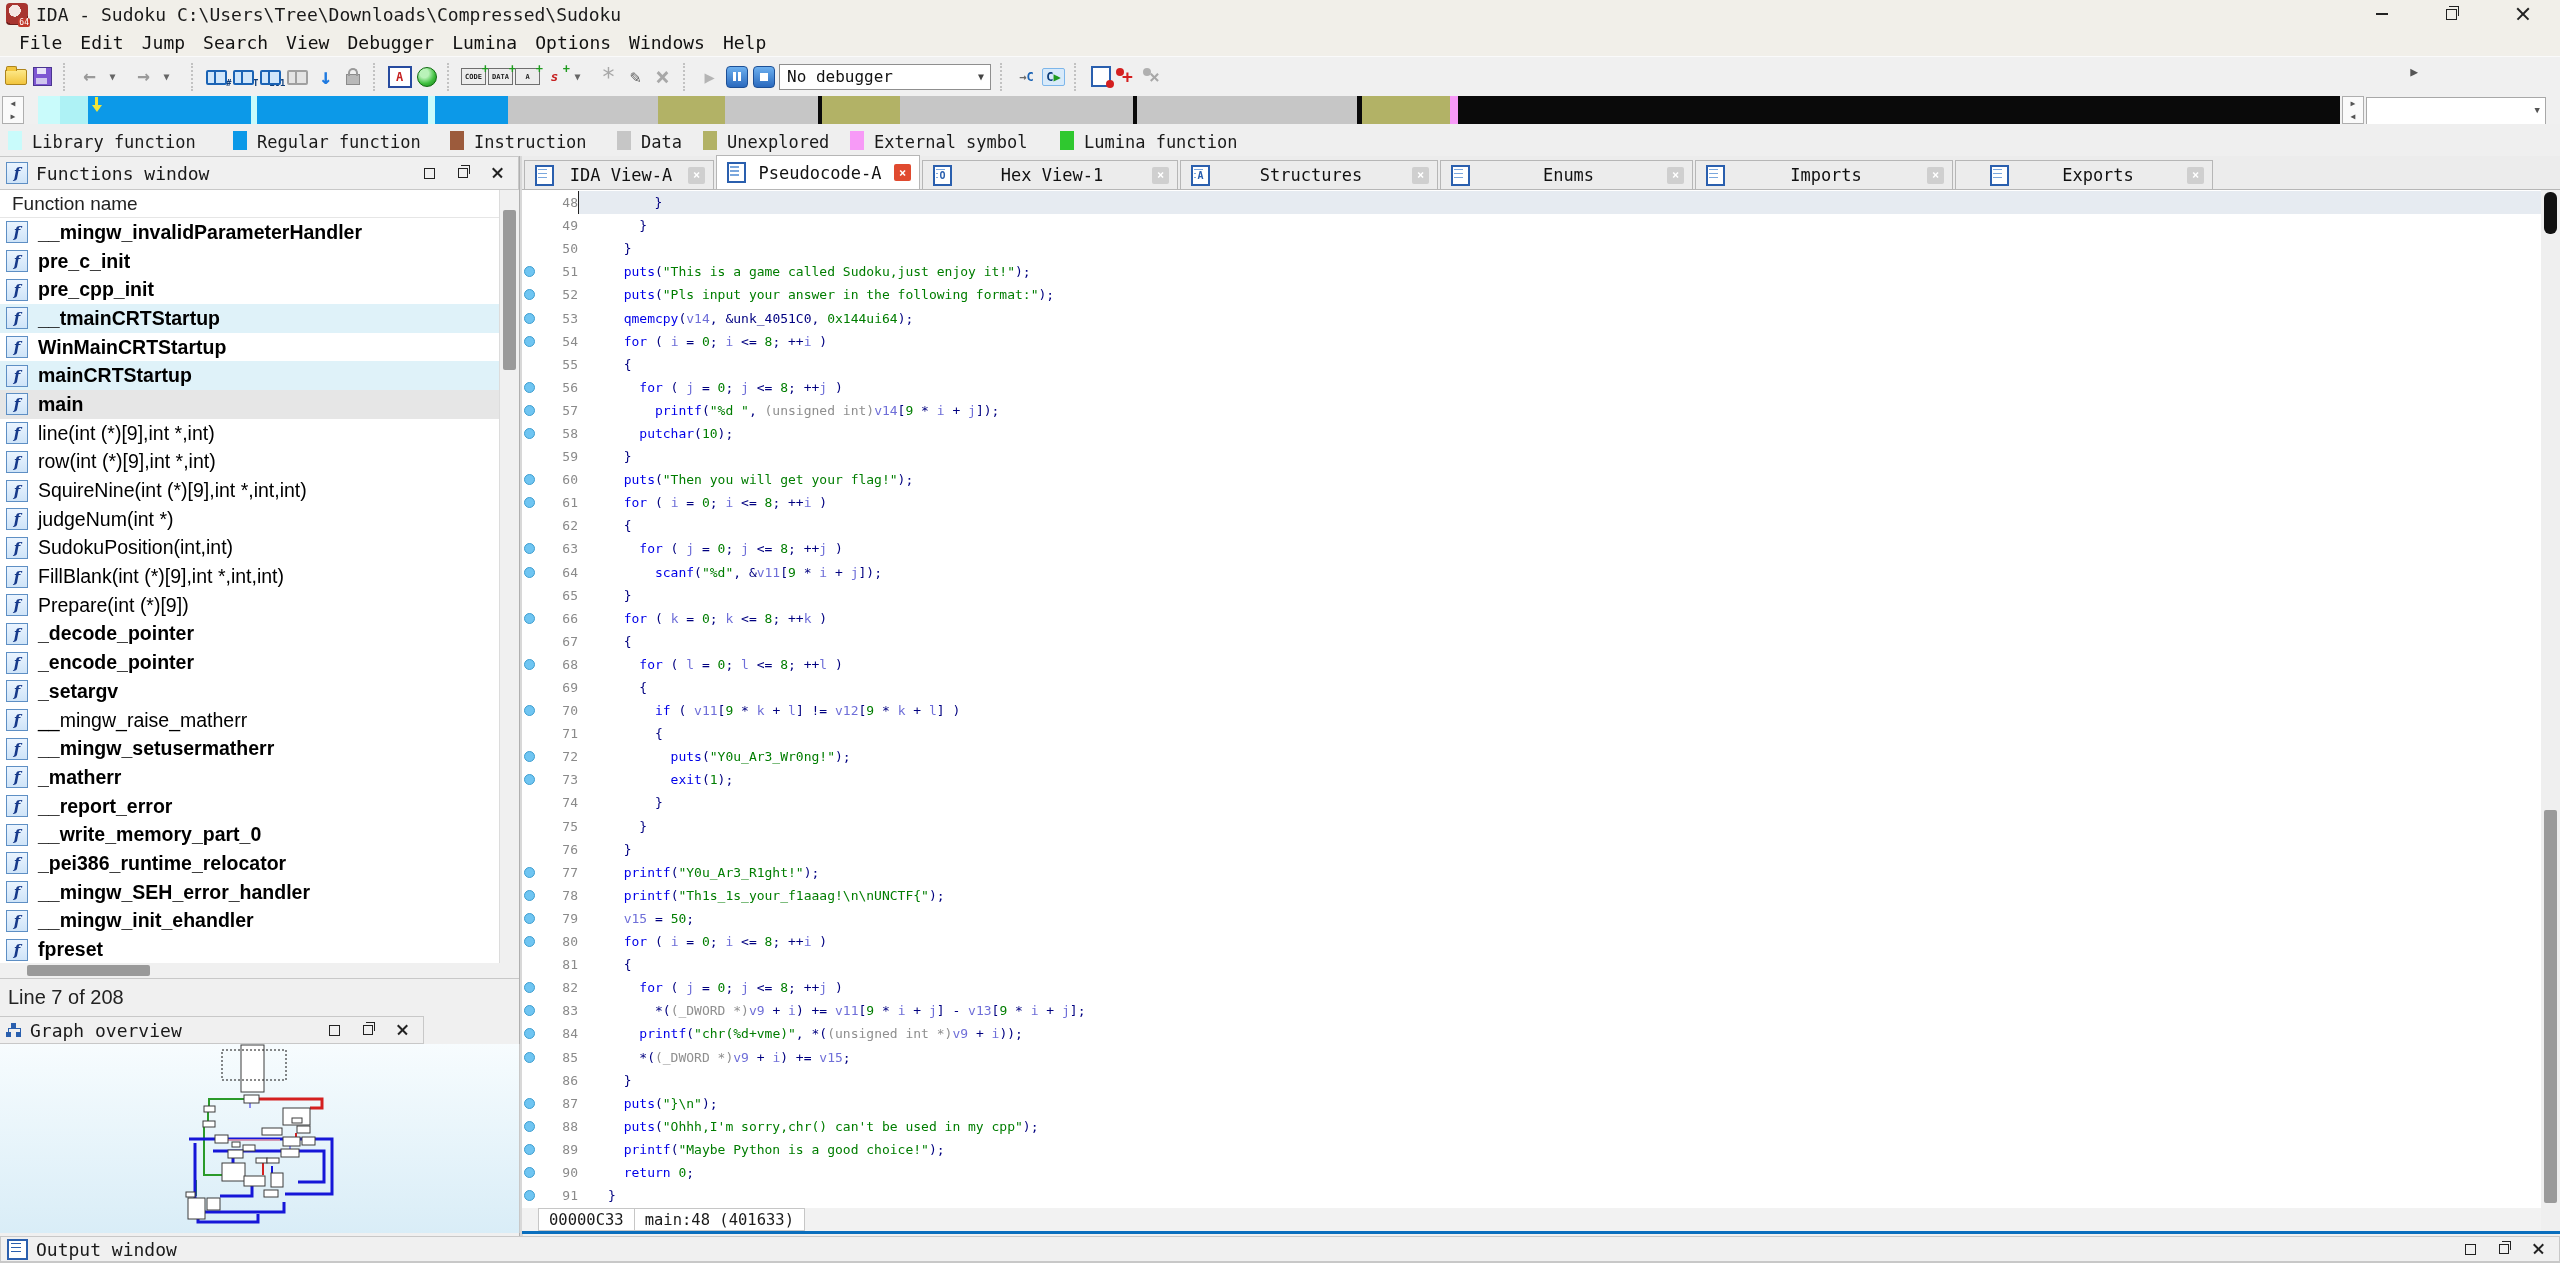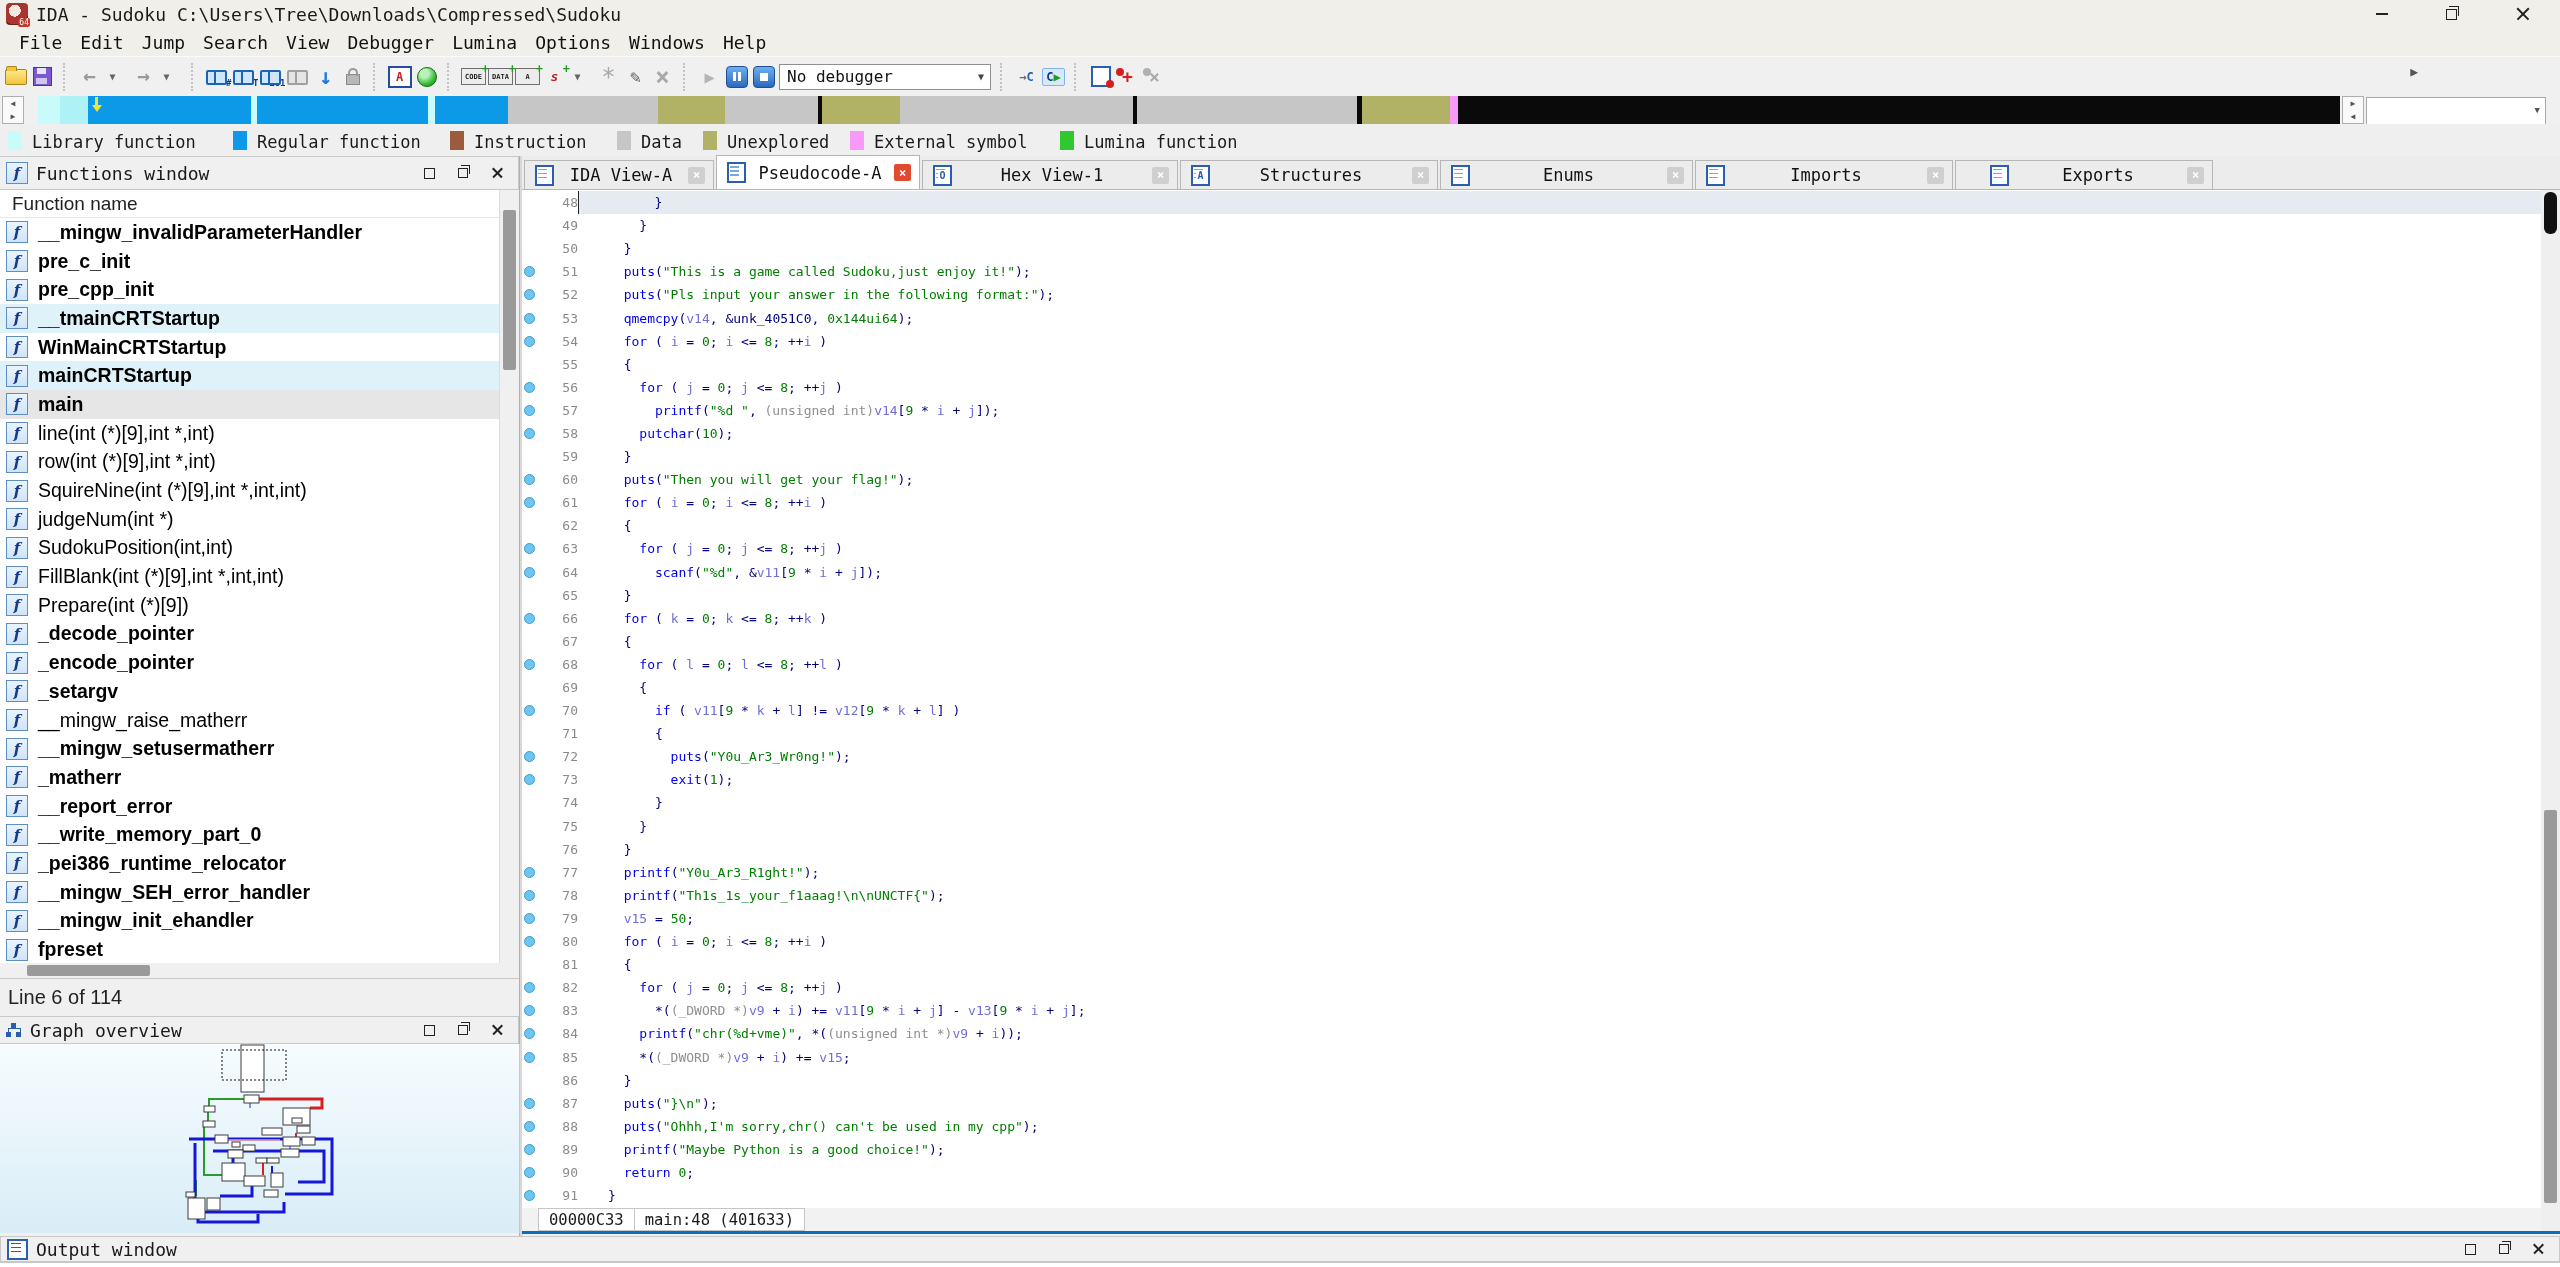--- a/index.html
+++ b/index.html
@@ -110,21 +110,21 @@
   .fn-row{height:28.7px;display:flex;align-items:center;gap:10px;padding-left:6px;font-family:"Liberation Sans",sans-serif;font-size:19.5px;color:#000;white-space:pre;}
   .fn-row.bold{font-weight:bold;}
   .fn-row.bg-cyan{background:#dff2f9;}
   .fn-row.bg-sel{background:#e6e6e6;}
   #fn-vscroll{left:499px;top:190px;width:19px;height:773px;background:#f0f0f0;border-left:1px solid #dcdcdc;}
   #fn-vthumb{left:3px;top:20px;width:13px;height:160px;background:#9a9a9a;border-radius:2px;position:absolute;}
   #fn-hscroll{left:0;top:963px;width:499px;height:15px;background:#f0f0f0;}
   #fn-hthumb{left:27px;top:2px;width:123px;height:11px;background:#9a9a9a;border-radius:2px;position:absolute;}
   #fn-status{left:0;top:978px;width:519px;height:38px;background:#f0f0f0;border-top:1px solid #c8c8c8;display:flex;align-items:center;font-family:"Liberation Sans",sans-serif;font-size:20px;color:#222;padding-left:8px;box-sizing:border-box;}
   
-  #graph-h{left:0;top:1016px;width:519px;height:28px;}
+  #graph-h{left:0;top:1016px;width:424px;height:28px;}
   .gicon{width:16px;height:14px;position:relative;margin-left:6px;flex:none;}
   .gicon i{position:absolute;width:5px;height:5px;background:#2a5fae;}
   .gicon i:nth-child(1){left:5px;top:0;}
   .gicon i:nth-child(2){left:0;bottom:0;}
   .gicon i:nth-child(3){left:10px;bottom:0;}
   .gicon:before{content:"";position:absolute;left:2px;top:5px;width:11px;height:4px;border-top:1.5px solid #2a5fae;border-left:1.5px solid #2a5fae;border-right:1.5px solid #2a5fae;}
   #graph-view{left:0;top:1044px;width:519px;height:189px;background:linear-gradient(#f7fcfe,#d9edf7);border-right:1px solid #c8c8c8;}
   
   #code-pane{left:522px;top:190px;width:2019px;height:1018px;background:#fff;overflow:hidden;}
   .code-line{height:23.1px;display:flex;align-items:center;white-space:pre;font-size:13px;}
@@ -395,21 +395,21 @@
       <div class="fn-row bold"><span class="ficon">f</span><span>__mingw_SEH_error_handler</span></div>
       <div class="fn-row bold"><span class="ficon">f</span><span>__mingw_init_ehandler</span></div>
       <div class="fn-row bold"><span class="ficon">f</span><span>fpreset</span></div>
     </div>
   <div id="fn-vscroll" class="abs">
       <div id="fn-vthumb"></div>
     </div>
   <div id="fn-hscroll" class="abs">
       <div id="fn-hthumb"></div>
     </div>
-  <div id="fn-status" class="abs">Line 6 of 114</div>
+  <div id="fn-status" class="abs">Line 7 of 208</div>
 
   <div class="panel-h abs" id="graph-h">
     <span class="gicon">
         <i></i>
         <i></i>
         <i></i>
       </span>
     <span class="panel-title">Graph overview</span>
     <span class="pbtns">
       <span class="pb">

